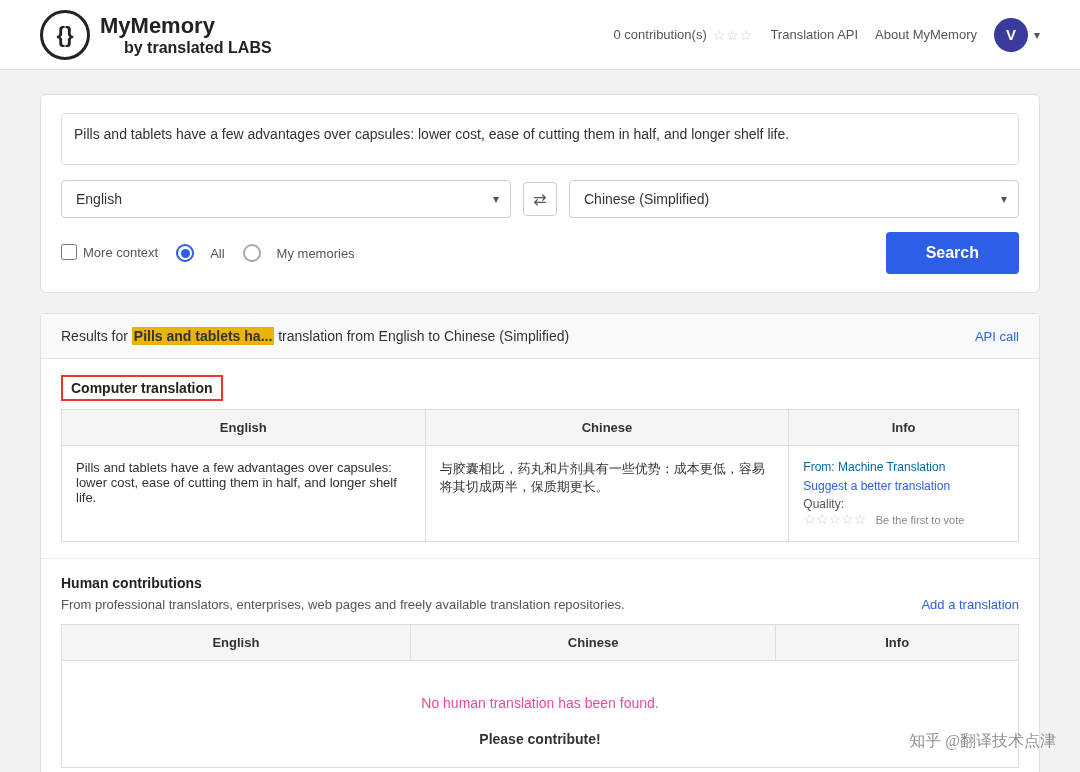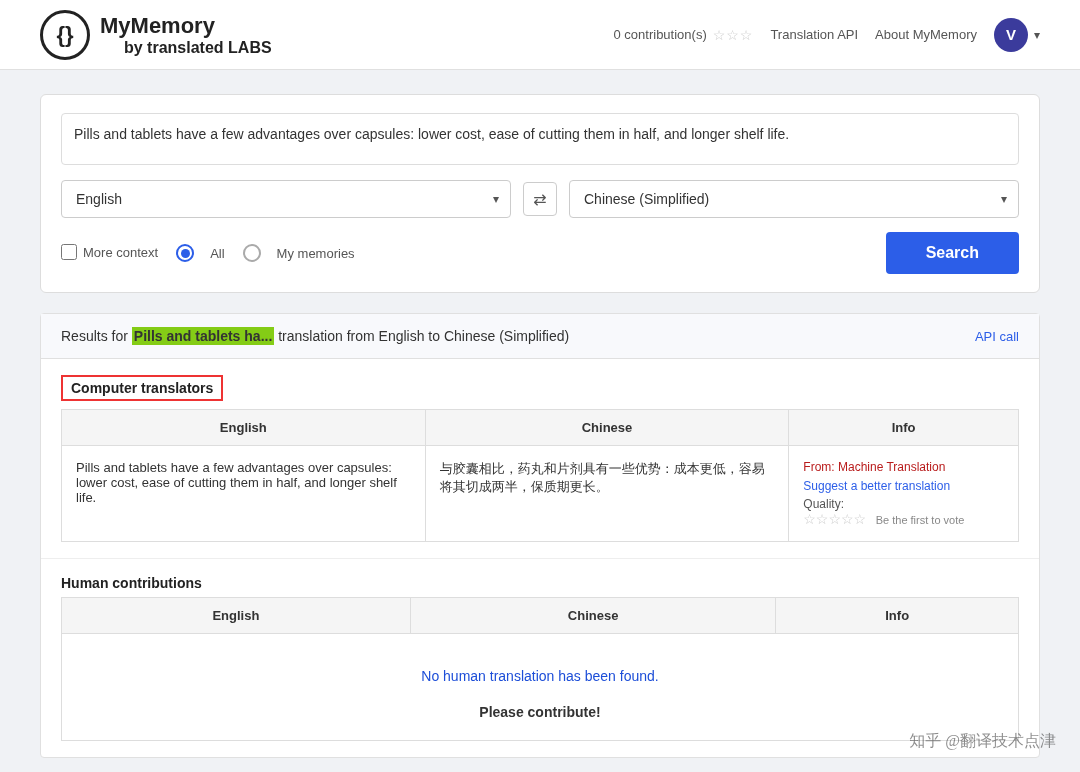--- a/index.html
+++ b/index.html
@@ -237,21 +237,21 @@
       padding: 14px 20px;
       display: flex;
       justify-content: space-between;
       align-items: center;
     }
     .results-title {
       font-size: 14px;
       color: #333;
     }
     .results-title .highlight {
-      background: #84cc16;
+      background: #eab308;
       font-weight: bold;
       padding: 1px 2px;
     }
     .api-call-link {
       color: #2c5ee8;
       font-size: 13px;
       cursor: pointer;
       text-decoration: none;
     }
 
@@ -297,21 +297,21 @@
       border: 1px solid #ddd;
       padding: 14px;
       font-size: 13px;
       color: #333;
       vertical-align: top;
     }
     .trans-table td.en-col { width: 38%; }
     .trans-table td.zh-col { width: 38%; }
     .trans-table td.info-col { width: 24%; }
 
-    .from-source { font-size: 12px; color: #b91c1c; margin-bottom: 4px; }
+    .from-source { font-size: 12px; color: #0369a1; margin-bottom: 4px; }
     .suggest-link { color: #2c5ee8; font-size: 12px; cursor: pointer; }
     .quality-label { font-size: 12px; color: #555; margin-top: 4px; }
     .quality-stars { color: #ccc; font-size: 14px; margin-right: 6px; }
     .first-vote { font-size: 11px; color: #888; }
 
     
     .human-section {
       padding: 16px 20px;
       border-top: 1px solid #eee;
     }
@@ -334,21 +334,21 @@
     .add-translation-link {
       color: #2c5ee8;
       font-size: 13px;
       cursor: pointer;
       text-decoration: none;
     }
     .no-translation {
       text-align: center;
       padding: 20px;
       font-size: 14px;
-      color: #1d4ed8;
+      color: #ec4899;
     }
     .please-contribute {
       text-align: center;
       font-size: 14px;
       font-weight: bold;
       color: #333;
       margin-bottom: 6px;
     }
 
     
@@ -446,21 +446,21 @@
     <div class="results-header">
       <div class="results-title">
         <span>Results for</span>
         <span class="highlight">Pills and tablets ha...</span>
         <span>translation from English to Chinese (Simplified)</span>
       </div>
       <a class="api-call-link">API call</a>
     </div>
 
     <div class="section">
-      <div class="section-title">Computer translators</div>
+      <div class="section-title">Computer translation</div>
 
       <table class="trans-table">
         <thead>
           <tr>
             <th>English</th>
             <th>Chinese</th>
             <th>Info</th>
           </tr>
         </thead>
         <tbody>
@@ -478,20 +478,24 @@
                 <span class="first-vote">Be the first to vote</span>
               </div>
             </td>
           </tr>
         </tbody>
       </table>
     </div>
 
     <div class="human-section">
       <div class="human-title">Human contributions</div>
+      <div class="human-subtitle-row">
+        <span class="human-subtitle">From professional translators, enterprises, web pages and freely available translation repositories.</span>
+        <a class="add-translation-link">Add a translation</a>
+      </div>
 
       <table class="trans-table">
         <thead>
           <tr>
             <th>English</th>
             <th>Chinese</th>
             <th>Info</th>
           </tr>
         </thead>
         <tbody>

